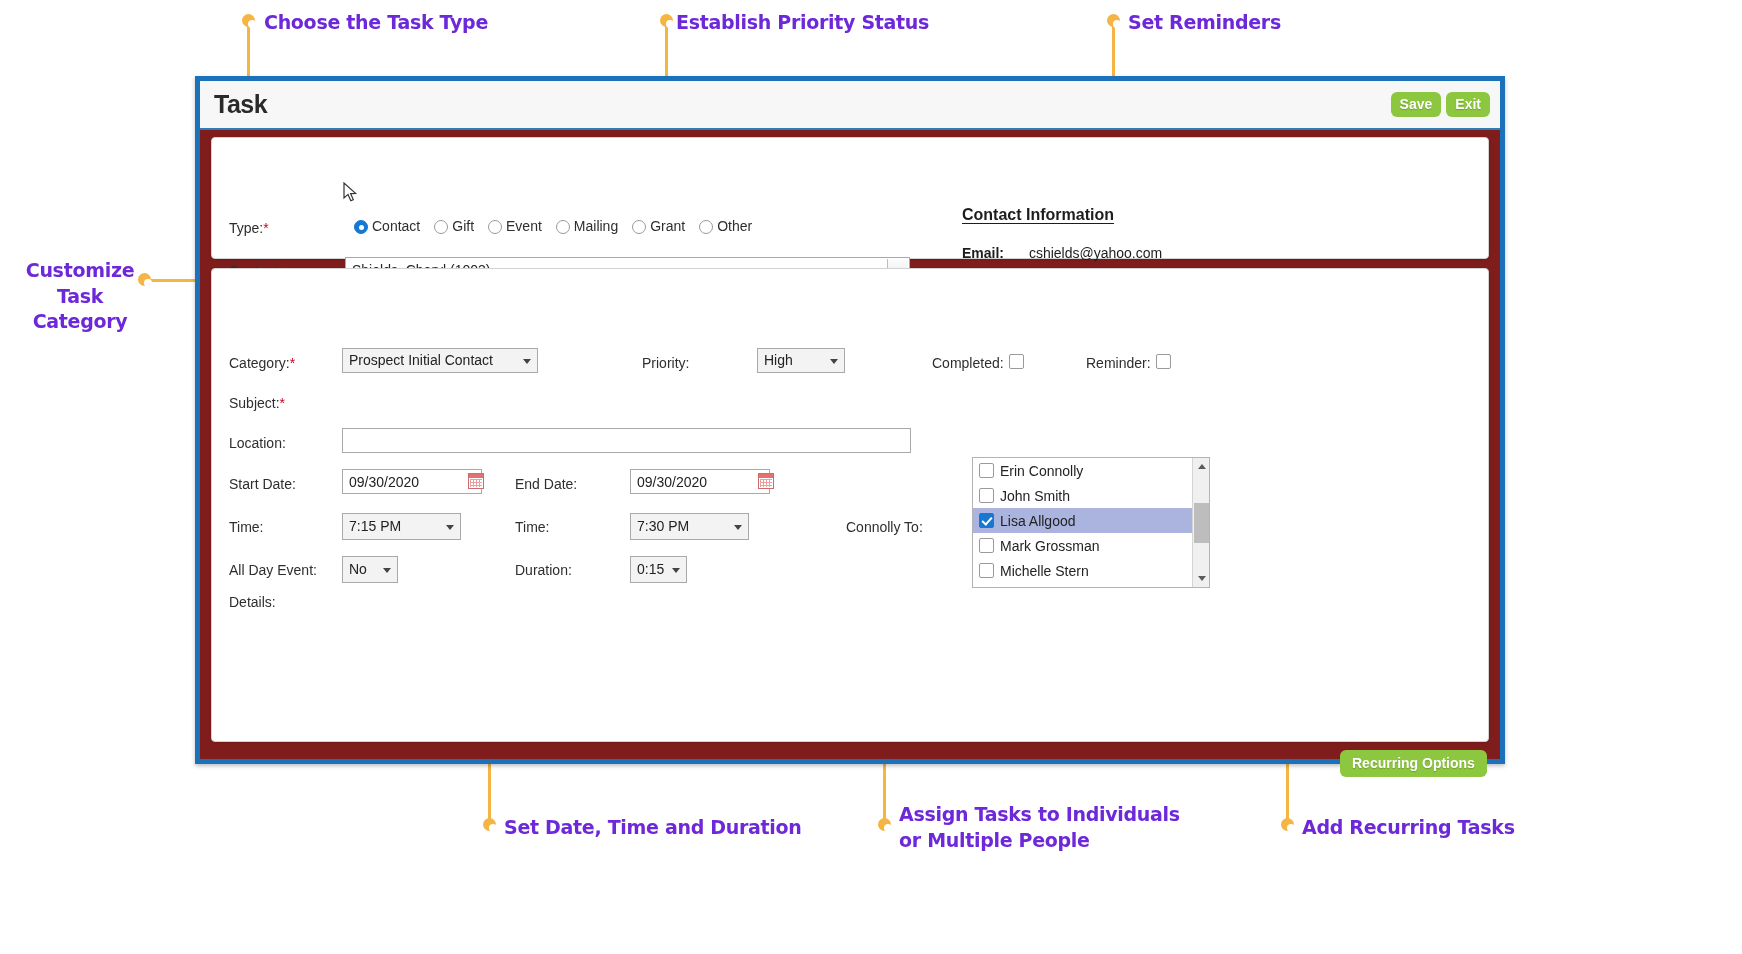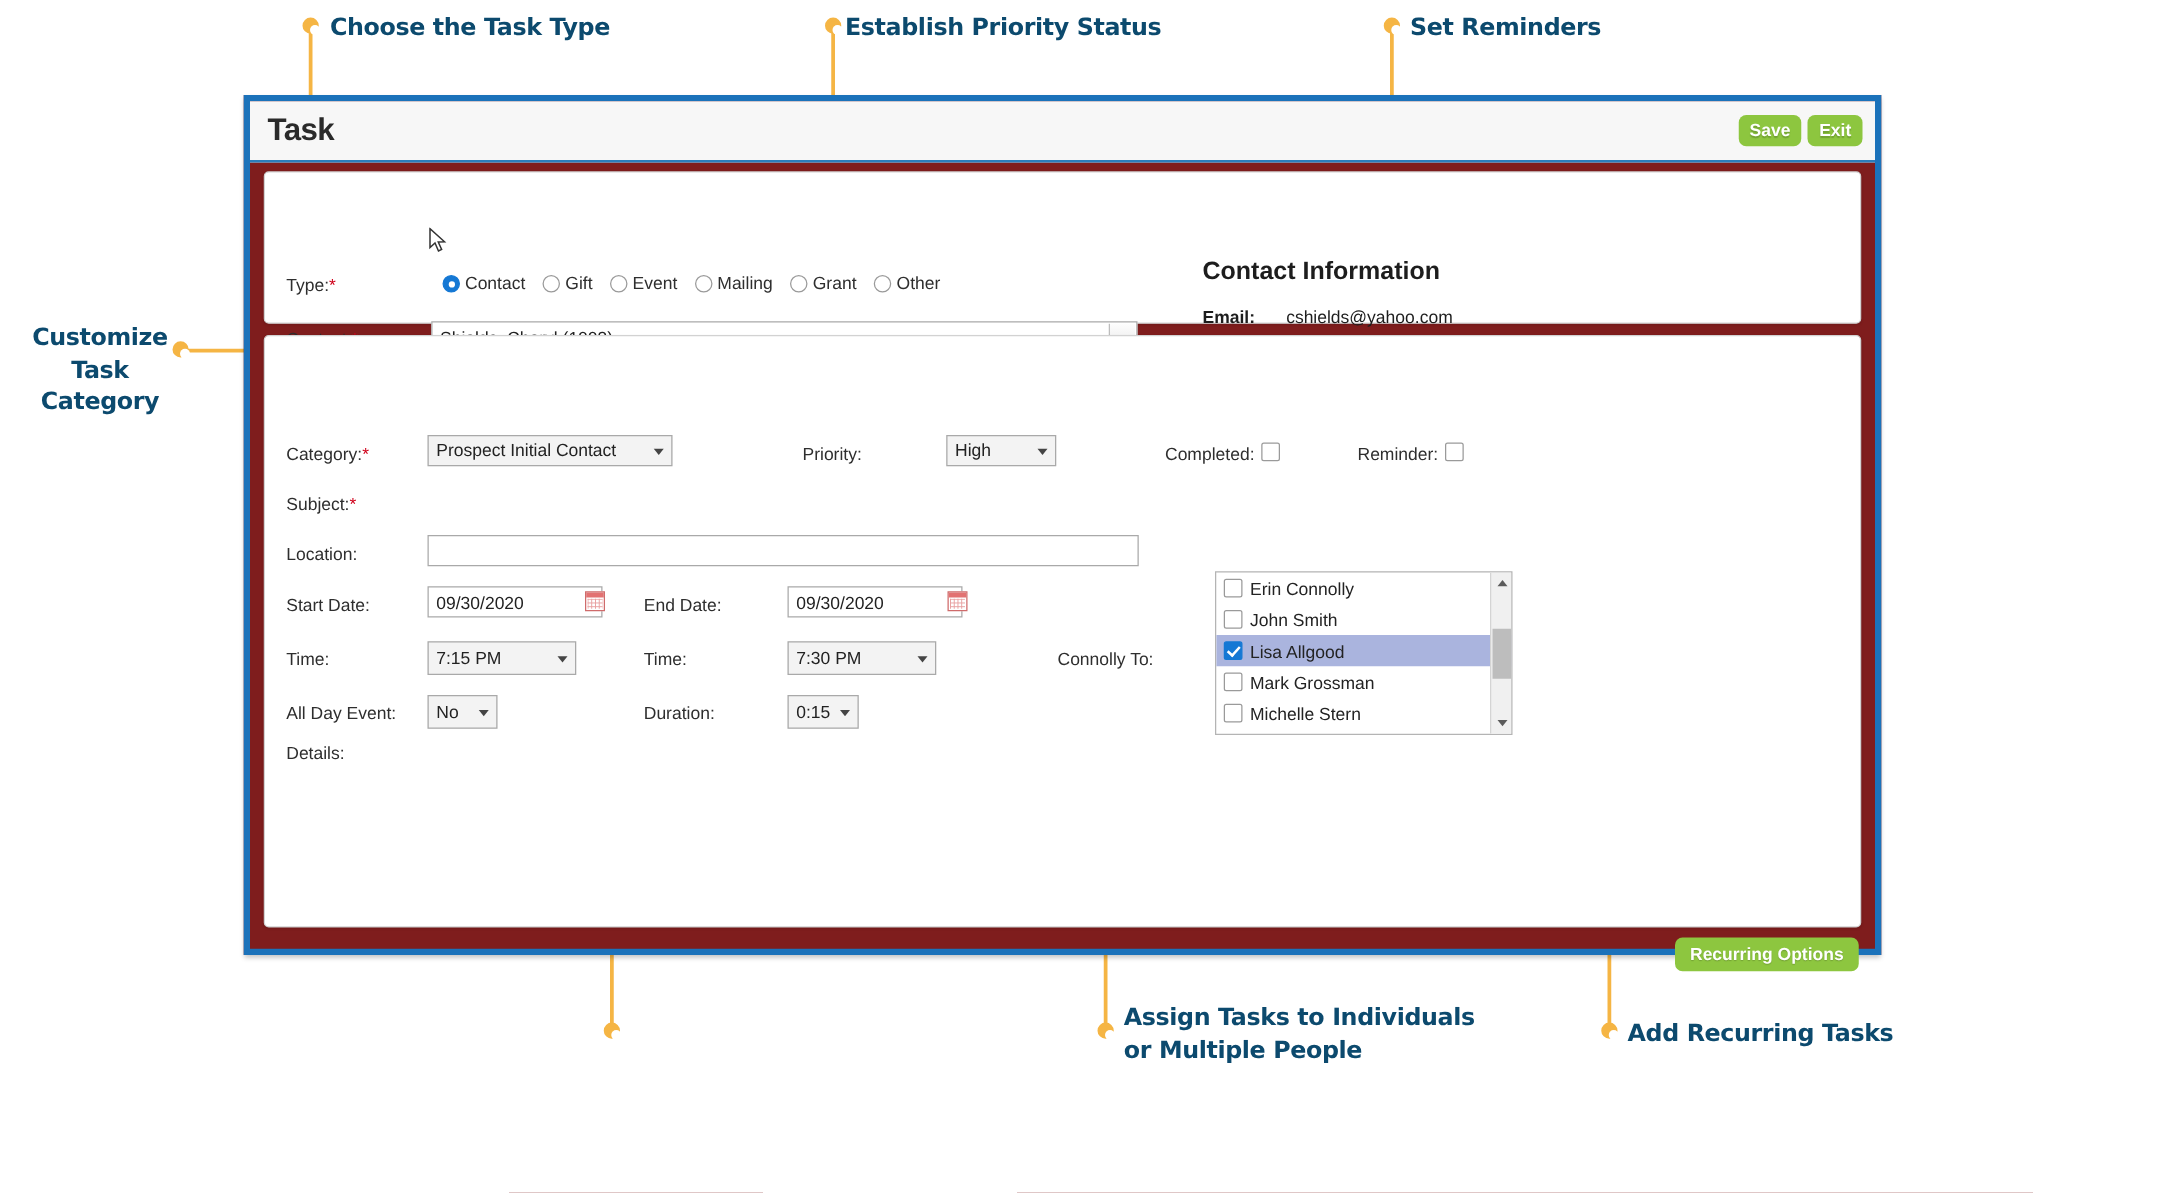--- a/index.html
+++ b/index.html
@@ -18,21 +18,21 @@
   .ann-dot {
     position: absolute; width: 13px; height: 13px; border-radius: 50%;
     background: #F5B544; border: 3px solid #F5B544;
   }
   .ann-dot::after {
     content: ""; position: absolute; left: 2.5px; top: 2.5px;
     width: 8px; height: 8px; border-radius: 50%; background: #ffffff;
   }
   .ann-label {
     position: absolute; font-family: "DejaVu Sans", sans-serif;
-    font-size: 19px; font-weight: 700; color: #0c4a6e;
+    font-size: 19px; font-weight: 700; color: #6d28d9;
     letter-spacing: -0.3px; white-space: pre-line; line-height: 1.35;
   }
 
   
   #window {
     position: absolute; left: 195px; top: 76px;
     width: 1310px; height: 688px;
     background: #7f1d1d;
     border: 5px solid #1B72BA;
     box-shadow: 0 2px 4px rgba(0,0,0,.25);
@@ -192,22 +192,22 @@
   #details-area {
     position: absolute; background: #fff; border: 1px solid #c3c3c3;
     font-family: "Liberation Sans", sans-serif; font-size: 14px;
     color: #222; padding: 5px 7px; line-height: 1.4; resize: none; outline: none;
   }
 
   
   #cursor { position: absolute; left: 343px; top: 182px; }
 
   .contact-hdr {
-    font-size: 20px; font-weight: 700; color: #1d1d1d;
-    text-underline-offset: 3px;
+    font-size: 16px; font-weight: 700; color: #1d1d1d;
+    text-decoration: underline; text-underline-offset: 3px;
   }
   .ci-row { font-size: 14px; color: #1d1d1d; white-space: nowrap; }
   .ci-row b { font-weight: 700; }
 </style>
 </head>
 <body>
 
 <div id="root">
 
   <div class="ann-line" style="left:247px; top:26px; height:145px;"></div>
@@ -222,20 +222,21 @@
   <div class="ann-dot" style="left:1107px; top:14px;"></div>
   <div class="ann-label" style="left:1128px; top:10px;">Set Reminders</div>
 
   <div class="ann-hline" style="left:150px; top:279px; width:105px;"></div>
   <div class="ann-dot" style="left:138px; top:273px;"></div>
   <div class="ann-label" style="left:20px; top:258px; width:120px; text-align:center;">Customize
 Task Category</div>
 
   <div class="ann-line" style="left:488px; top:432px; height:390px;"></div>
   <div class="ann-dot" style="left:483px; top:818px;"></div>
+  <div class="ann-label" style="left:504px; top:815px;">Set Date, Time and Duration</div>
 
   <div class="ann-line" style="left:883px; top:450px; height:372px;"></div>
   <div class="ann-dot" style="left:878px; top:818px;"></div>
   <div class="ann-label" style="left:899px; top:802px;">Assign Tasks to Individuals
 or Multiple People</div>
 
   <div class="ann-line" style="left:1286px; top:675px; height:147px;"></div>
   <div class="ann-hline" style="left:1286px; top:675px; width:52px;"></div>
   <div class="ann-dot" style="left:1281px; top:818px;"></div>
   <div class="ann-label" style="left:1302px; top:815px;">Add Recurring Tasks</div>

